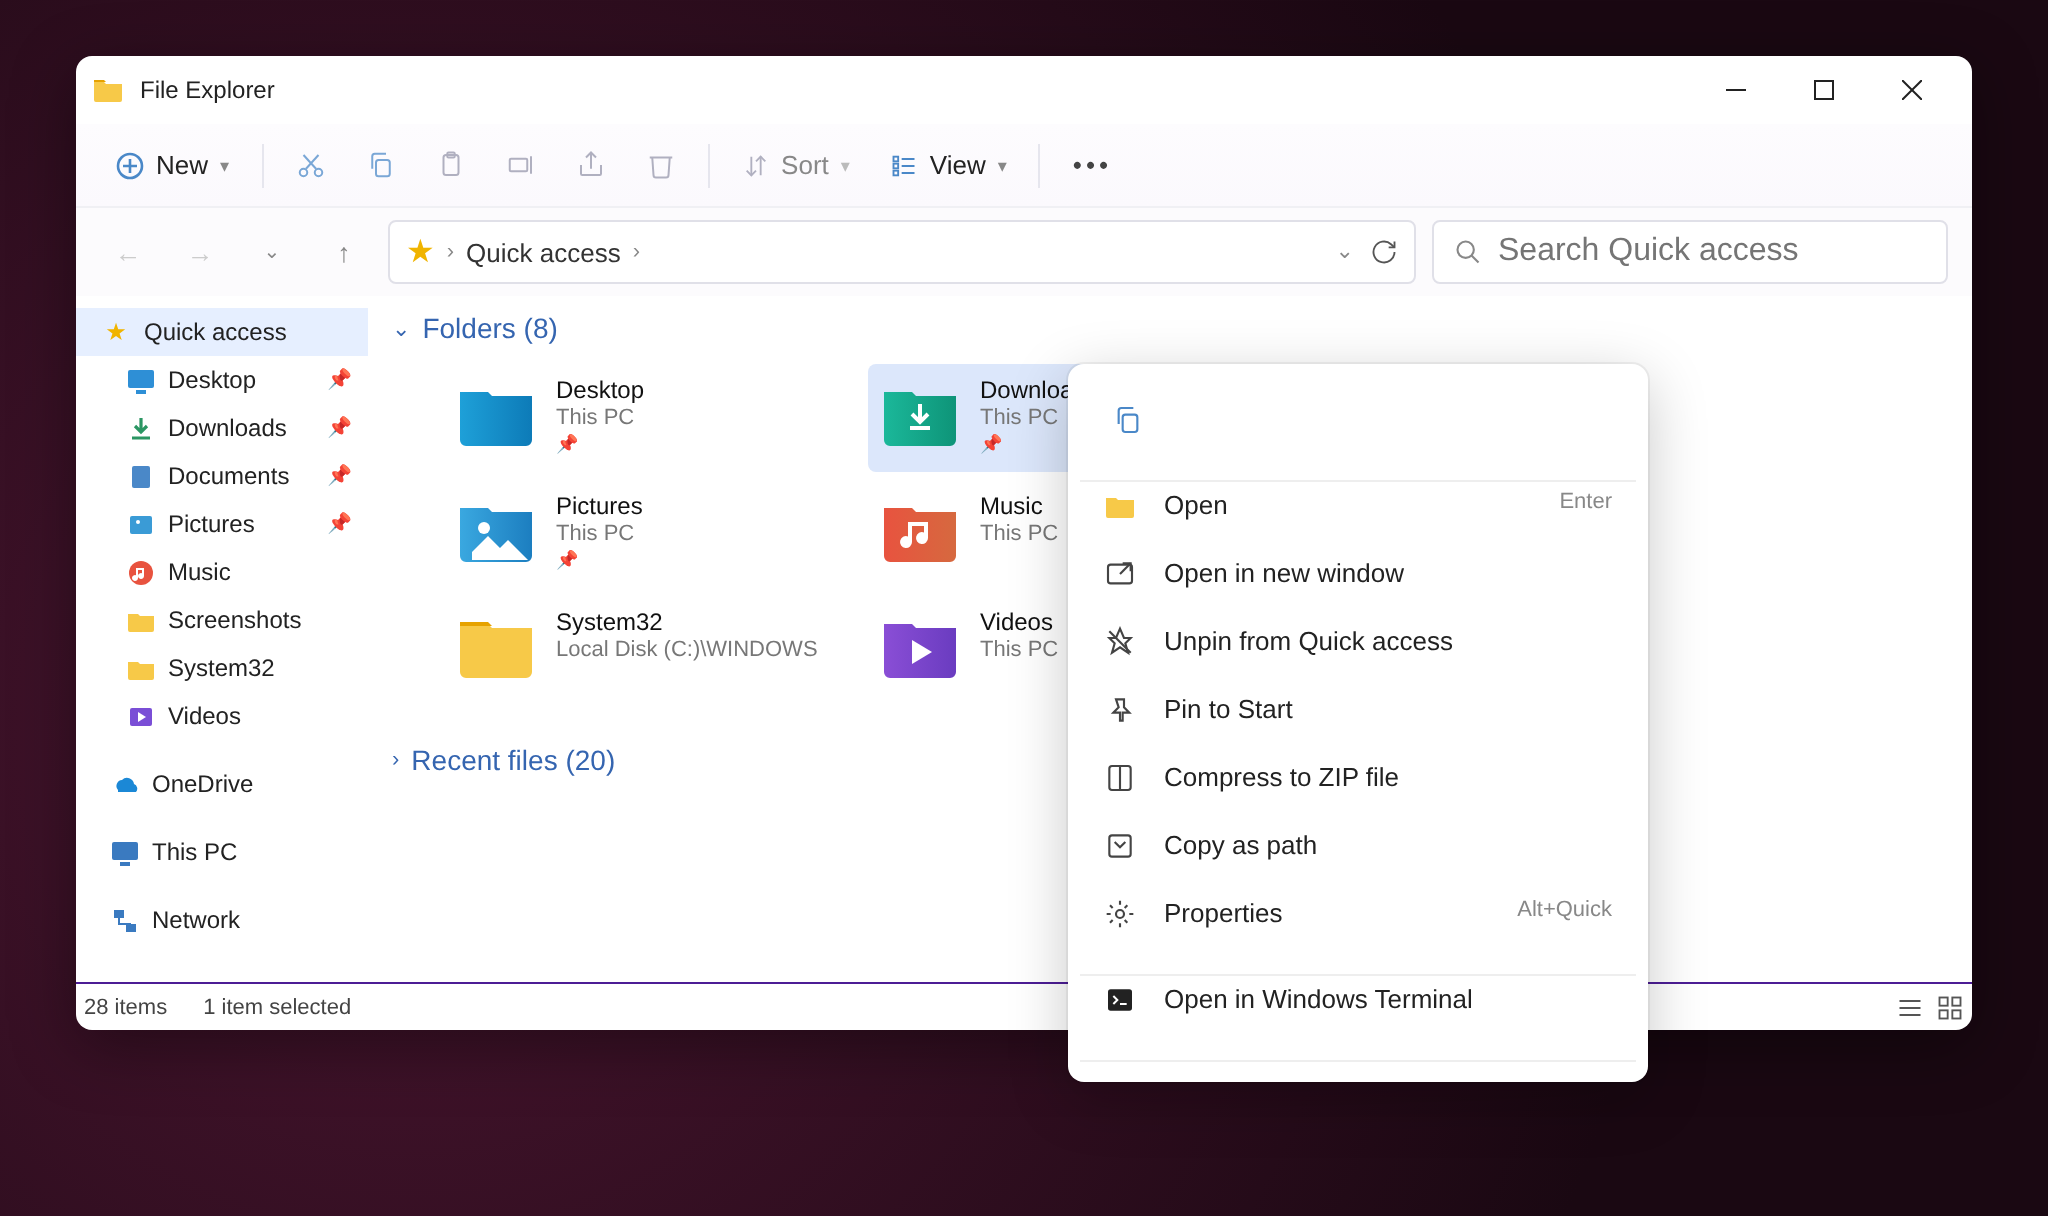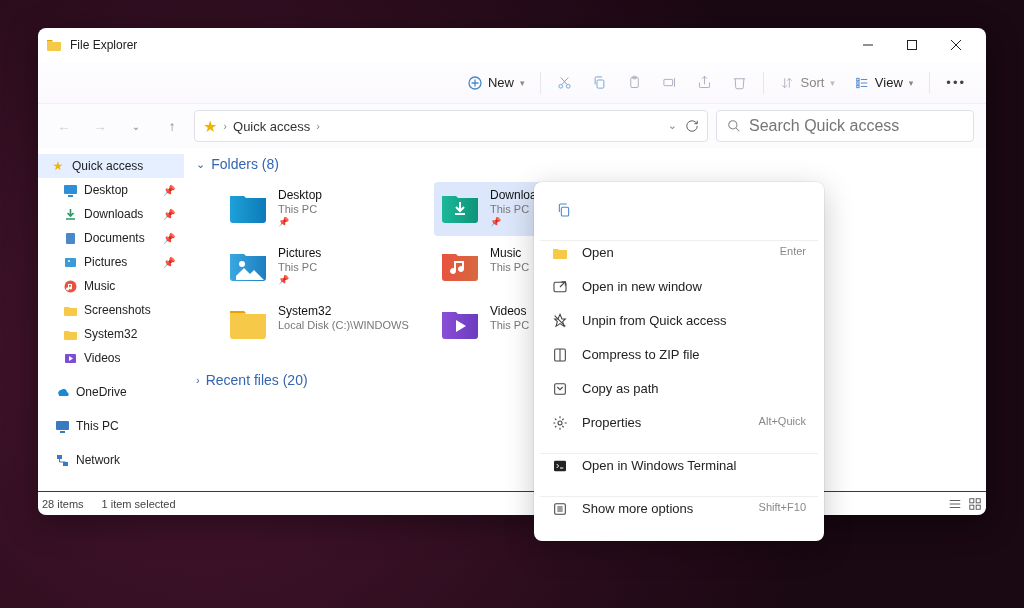--- a/index.html
+++ b/index.html
@@ -3,21 +3,21 @@
 <meta charset="utf-8">
 <style>
   * { margin:0; padding:0; box-sizing:border-box; font-family:"Segoe UI",Arial,sans-serif; }
   body { width:1024px; height:608px; overflow:hidden; background:radial-gradient(circle at 20% 60%,#4a1530,#1a0812 70%); }
   .window { position:absolute; left:38px; top:28px; width:948px; height:487px; background:#fff; border-radius:8px; box-shadow:0 8px 32px rgba(0,0,0,0.4); display:flex; flex-direction:column; overflow:hidden; }
   .titlebar { height:34px; display:flex; align-items:center; padding:0 8px; }
   .titlebar .icon { width:16px; height:16px; margin-right:8px; }
   .title { font-size:12px; color:#222; flex:1; }
   .winbtns { display:flex; gap:0; }
   .winbtn { width:44px; height:30px; display:flex; align-items:center; justify-content:center; color:#222; border:none; background:transparent; cursor:pointer; }
-  .toolbar { height:42px; display:flex; align-items:center; padding:0 12px; gap:4px; border-bottom:1px solid #f0f0f4; background:linear-gradient(#fdfcfe,#fbf9fd);justify-content:flex-end; }
+  .toolbar { height:42px; display:flex; align-items:center; padding:0 12px; gap:4px; border-bottom:1px solid #f0f0f4; background:linear-gradient(#fdfcfe,#fbf9fd); }
   .tbtn { height:32px; display:flex; align-items:center; gap:6px; padding:0 8px; border:none; background:transparent; cursor:pointer; color:#4a88c8; font-size:13px; border-radius:4px; }
   .tbtn.disabled { color:#b0b0c0; cursor:default; }
   .sep { width:1px; height:22px; background:#e6e6ee; margin:0 4px; }
   .nav { height:44px; display:flex; align-items:center; padding:0 12px; gap:8px; background:#fcfbfd; }
   .navbtn { width:28px; height:28px; display:flex; align-items:center; justify-content:center; border:none; background:transparent; color:#888; cursor:pointer; border-radius:4px; }
   .navbtn.disabled { color:#ccc; }
   .addrbar { flex:1; height:32px; border:1px solid #e0e0e8; border-radius:4px; display:flex; align-items:center; padding:0 8px; gap:6px; background:#fff; }
   .addrbar .starico { color:#f0b400; }
   .crumb { font-size:13px; color:#333; }
   .chevr { color:#888; font-size:11px; }
@@ -483,20 +483,28 @@
         <svg width="16" height="16" viewBox="0 0 24 24" fill="none" stroke="#444" stroke-width="1.6">
           <path d="M12 2l3 7h5l-4 4 2 7-6-4-6 4 2-7-4-4h5z"></path>
           <line x1="4" y1="4" x2="20" y2="20"></line>
         </svg>
       </span>
       <span>Unpin from Quick access</span>
     </div>
   <div class="ctx-item">
       <span class="ctx-ico">
         <svg width="16" height="16" viewBox="0 0 24 24" fill="none" stroke="#444" stroke-width="1.6">
+          <path d="M9 4l6 0 0 6 4 4-5 0 0 6-2 0 0-6-5 0 4-4z"></path>
+        </svg>
+      </span>
+      <span>Pin to Start</span>
+    </div>
+  <div class="ctx-item">
+      <span class="ctx-ico">
+        <svg width="16" height="16" viewBox="0 0 24 24" fill="none" stroke="#444" stroke-width="1.6">
           <rect x="4" y="3" width="16" height="18" rx="2"></rect>
           <line x1="12" y1="3" x2="12" y2="21"></line>
         </svg>
       </span>
       <span>Compress to ZIP file</span>
     </div>
   <div class="ctx-item">
       <span class="ctx-ico">
         <svg width="16" height="16" viewBox="0 0 24 24" fill="none" stroke="#444" stroke-width="1.6">
           <rect x="4" y="4" width="16" height="16" rx="2"></rect>
@@ -520,25 +528,13 @@
       <span class="ctx-ico">
         <svg width="16" height="16" viewBox="0 0 24 24" fill="#222">
           <rect x="3" y="4" width="18" height="16" rx="2"></rect>
           <polyline points="7 9 10 12 7 15" fill="none" stroke="#fff" stroke-width="1.5"></polyline>
           <line x1="12" y1="15" x2="17" y2="15" stroke="#fff" stroke-width="1.5"></line>
         </svg>
       </span>
       <span>Open in Windows Terminal</span>
     </div>
   <div class="ctx-div"></div>
-  <div class="ctx-item">
-      <span class="ctx-ico">
-        <svg width="16" height="16" viewBox="0 0 24 24" fill="none" stroke="#444" stroke-width="1.6">
-          <rect x="4" y="4" width="16" height="16" rx="2"></rect>
-          <line x1="8" y1="9" x2="16" y2="9"></line>
-          <line x1="8" y1="12" x2="16" y2="12"></line>
-          <line x1="8" y1="15" x2="16" y2="15"></line>
-        </svg>
-      </span>
-      <span>Show more options</span>
-      <span class="ctx-short">Shift+F10</span>
-    </div>
 </div>
 
 </body></html>

